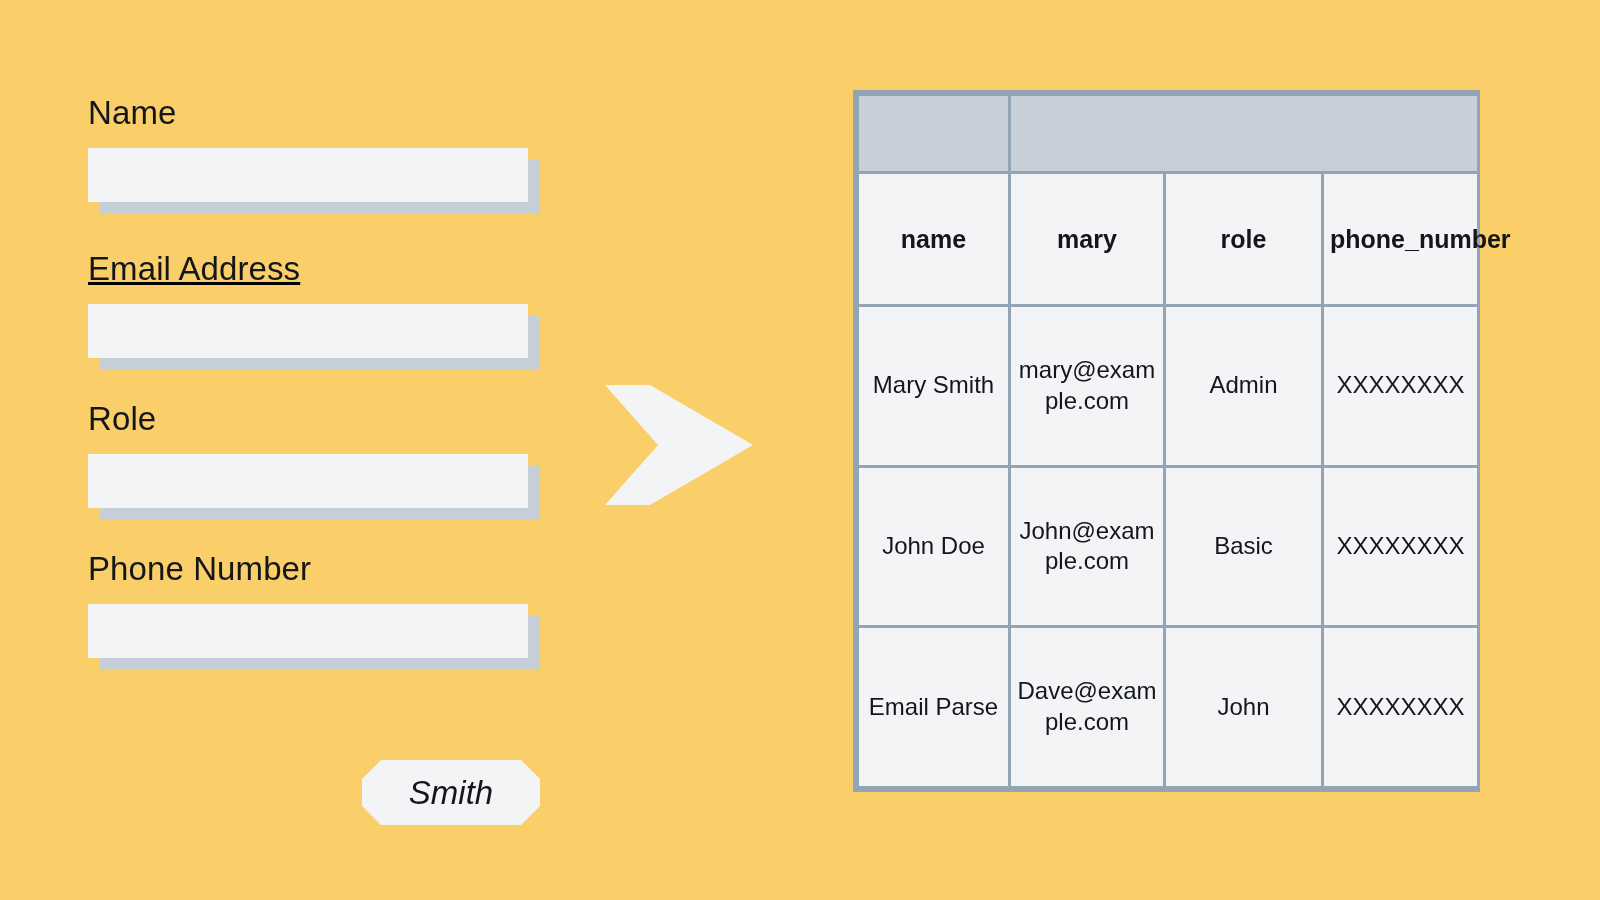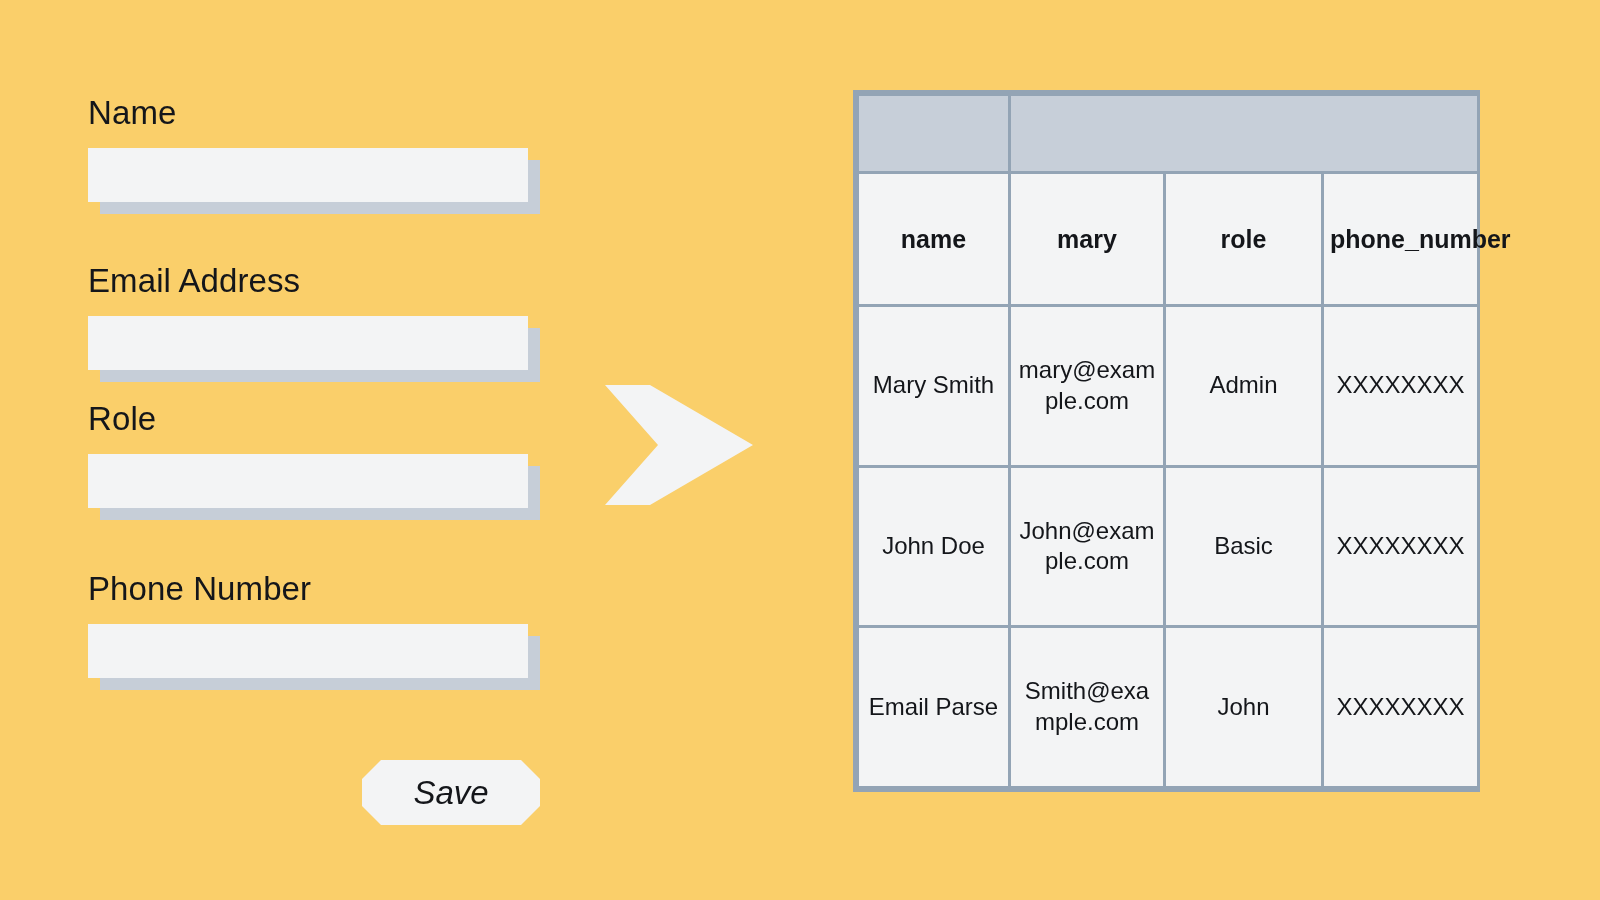--- a/index.html
+++ b/index.html
@@ -59,23 +59,23 @@
     box-sizing: border-box;
     padding: 0 12px;
     font-family: "Liberation Sans", sans-serif;
     font-size: 20px;
     color: #14161a;
   }
   .field-input::placeholder { color: #b9bec5; }
 
   
   #fg-name       { position: absolute; left: 0;  top: 0;   }
-  #fg-email      { position: absolute; left: 0;  top: 168px; }
+  #fg-email      { position: absolute; left: 0;  top: 156px; text-decoration: underline; }
   #fg-role       { position: absolute; left: 0;  top: 306px; }
-  #fg-phone      { position: absolute; left: 0;  top: 476px; }
+  #fg-phone      { position: absolute; left: 0;  top: 456px; }
 
   .field-group .field-label { margin-bottom: 19px; }
 
   
   #save-button {
     position: absolute;
     left: 362px;
     top: 760px;
     width: 178px;
     height: 65px;
@@ -210,21 +210,21 @@
   <div class="field-group" id="fg-phone">
     <div class="field-label">Phone Number</div>
     <div class="field-input-wrap">
       <div class="field-shadow"></div>
       <input class="field-input" type="text" placeholder="" style="">
     </div>
   </div>
 
 </div>
 
-<button id="save-button">Save</button>
+<button id="save-button">Smith</button>
 
 <svg id="flow-arrow" viewBox="0 0 148 120" aria-hidden="true">
   <polygon points="0,0 45,0 148,60 45,120 0,120 53,60" fill="#f3f4f5"></polygon>
 </svg>
 
 <div id="user-table">
   <table>
     <colgroup>
       <col class="c-name">
         <col class="c-email">
@@ -251,19 +251,19 @@
         <td class="cell-phone">XXXXXXXX</td>
       </tr>
       <tr class="data-row">
         <td class="cell-name">John Doe</td>
         <td class="cell-email">John@example.com</td>
         <td class="cell-role">Basic</td>
         <td class="cell-phone">XXXXXXXX</td>
       </tr>
       <tr class="data-row">
         <td class="cell-name">Email Parse</td>
-        <td class="cell-email">Smith@example.com</td>
+        <td class="cell-email">Dave@example.com</td>
         <td class="cell-role">John</td>
         <td class="cell-phone">XXXXXXXX</td>
       </tr>
     </tbody>
   </table>
 </div>
 
 </body></html>

